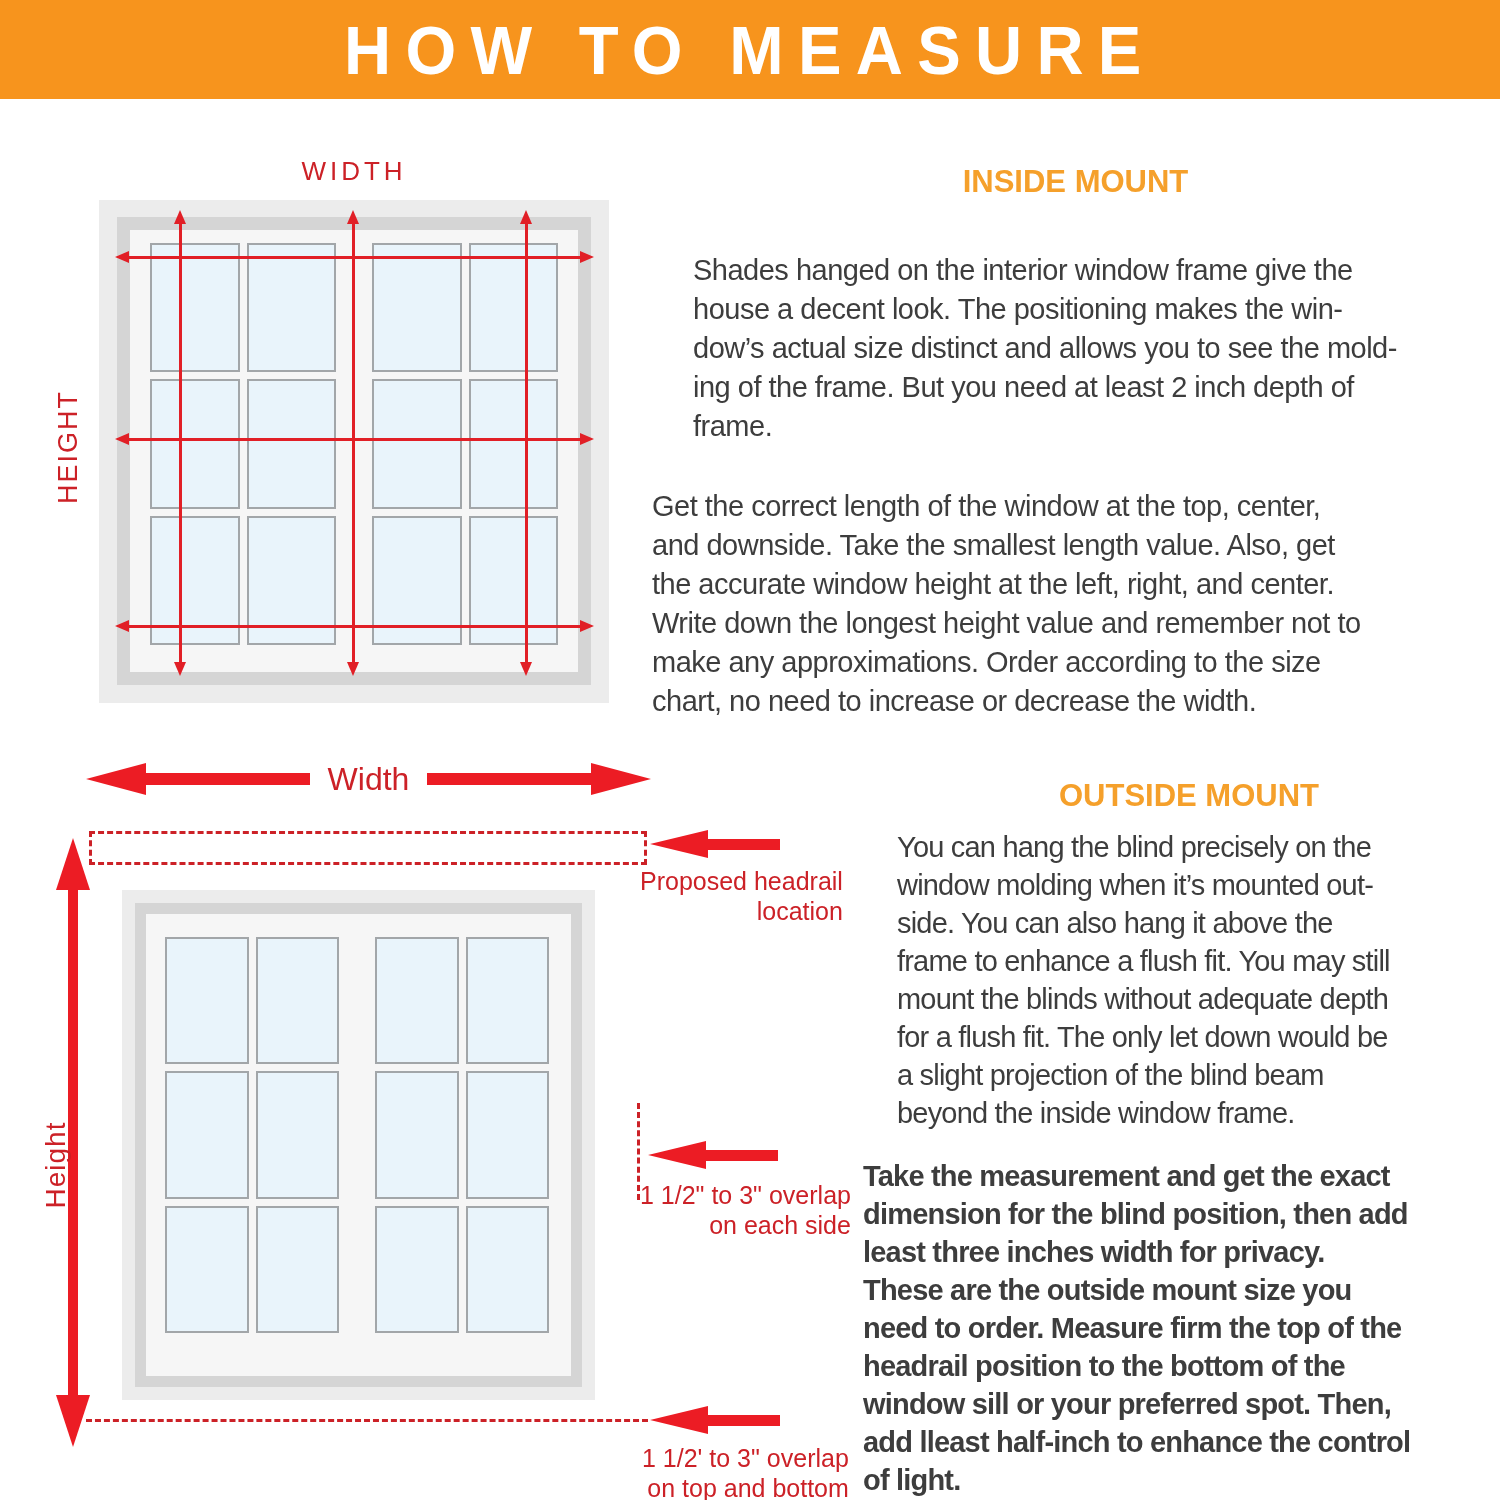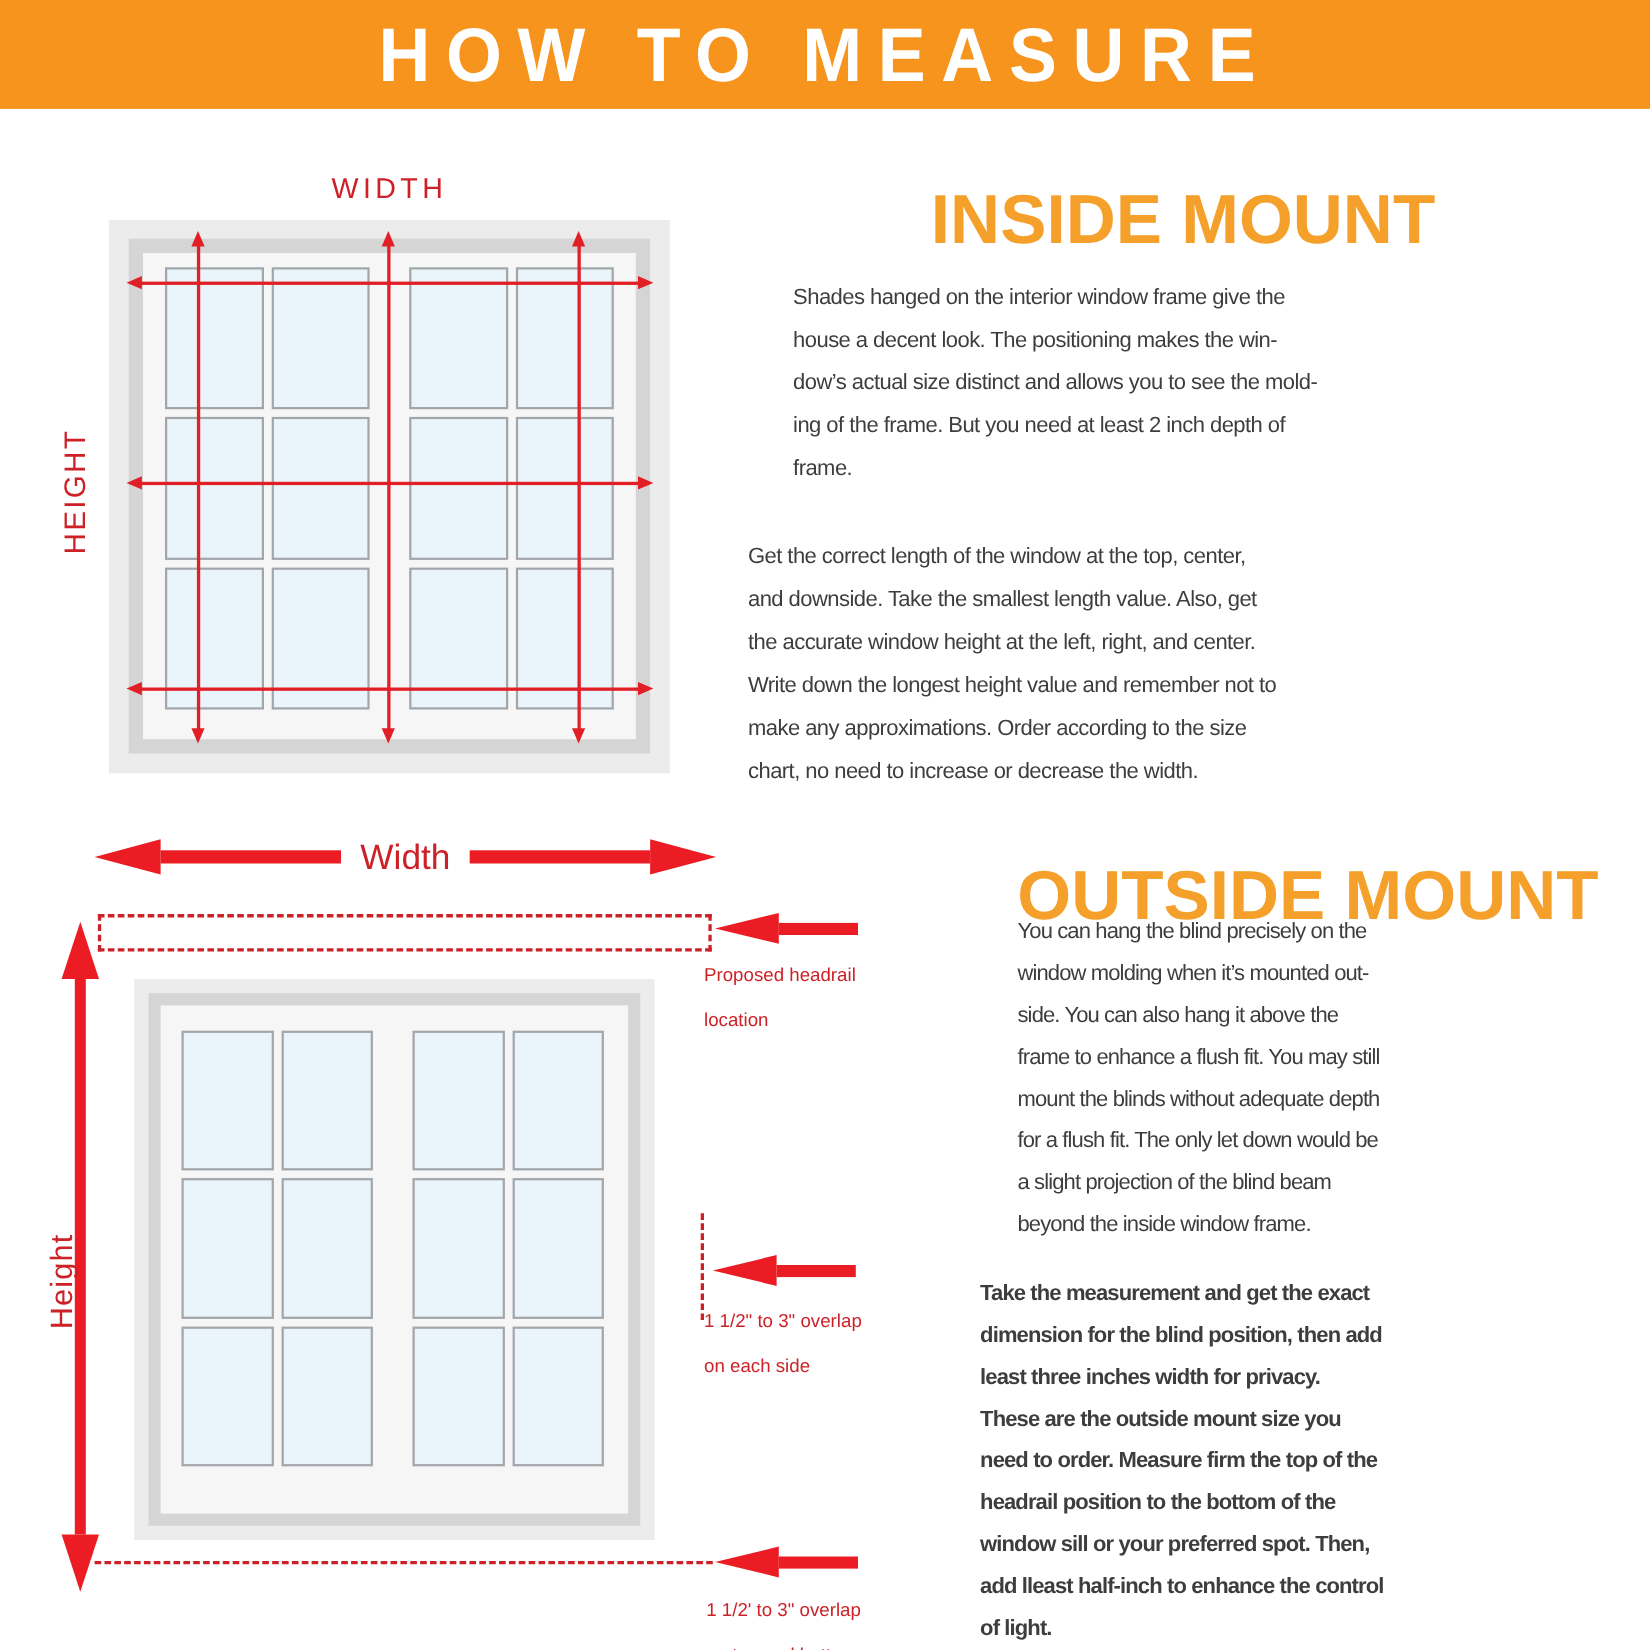--- a/index.html
+++ b/index.html
@@ -17,21 +17,21 @@
   }
   html,body{margin:0;padding:0;}
   body{font-family:"Liberation Sans", sans-serif;background:#fff;}
   .page{position:relative;width:1500px;height:1500px;background:#fff;overflow:hidden;}
 
   
   .banner{position:absolute;left:0;top:0;width:1500px;height:99px;
     background:var(--banner-orange);display:flex;align-items:center;justify-content:center;}
   .banner-title{color:#fff;font-size:64px;font-weight:700;letter-spacing:14px;
     transform:scale(1.02,1.08);white-space:nowrap;}
-  .note{position:absolute;color:var(--red-text);font-size:17px;line-height:41px;white-space:pre;}
+  .note{position:absolute;color:var(--red-text);font-size:25px;line-height:30px;white-space:pre;text-align:right;}
 
   
   .window{position:absolute;background:var(--frame-outer);}
   .frame-dark{position:absolute;background:var(--frame-dark);}
   .sash{position:absolute;background:var(--sash);}
   .pane-area{position:absolute;display:flex;gap:36px;}
   .sash-grid{flex:1;display:grid;grid-template-columns:1fr 1fr;grid-auto-rows:1fr;gap:7px;}
   .pane{background:var(--pane-fill);border:2px solid var(--pane-border);}
 
   
@@ -76,23 +76,23 @@
   .dashed-hline{position:absolute;border-top:3px dashed var(--red-text);height:0;}
   .dashed-vline{position:absolute;border-left:3px dashed var(--red-text);width:0;}
 
   
   .width-caps{position:absolute;color:var(--red-text);font-size:26px;letter-spacing:4px;text-align:center;}
   .rot-label{position:absolute;color:var(--red-text);font-size:27px;letter-spacing:2px;
     width:160px;height:34px;text-align:center;transform:rotate(-90deg);white-space:nowrap;}
 
   
   .mount-heading{position:absolute;color:var(--heading-orange);font-weight:700;
-    font-size:63px;text-align:center;letter-spacing:0px;white-space:nowrap;}
-  .body-para{position:absolute;color:var(--body-text);font-size:20px;line-height:39px;
-    letter-spacing:-0.5px;white-space:pre;margin-left:28px;}
+    font-size:31px;text-align:center;letter-spacing:0px;white-space:nowrap;}
+  .body-para{position:absolute;color:var(--body-text);font-size:29px;line-height:39px;
+    letter-spacing:-0.5px;white-space:pre;}
   .body-para.narrow{line-height:38px;letter-spacing:-0.8px;}
 </style>
 </head>
 <body>
 
 <div class="page">
 
   <div class="banner">
     <div class="banner-title">HOW TO MEASURE</div>
   </div>

